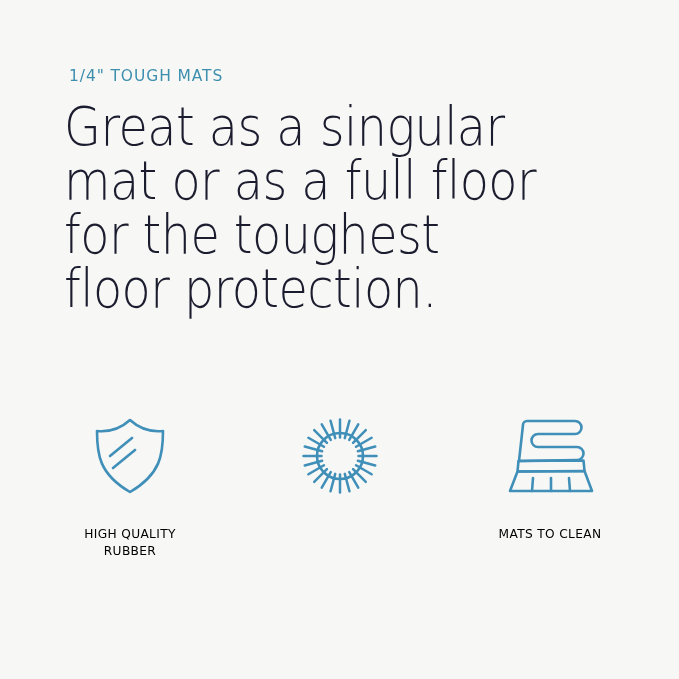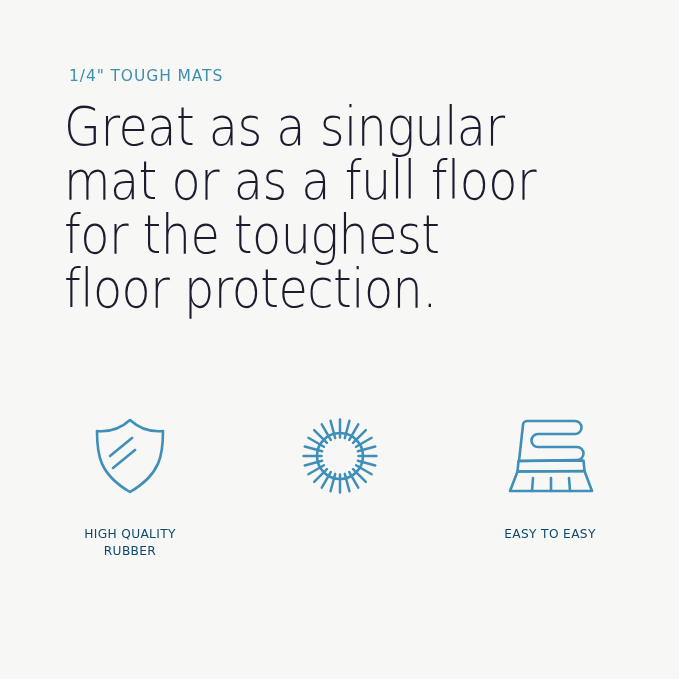--- a/index.html
+++ b/index.html
@@ -78,21 +78,21 @@
     align-items: center;
     justify-content: center;
   }
   .feature-label {
     margin-top: 22px;
     font-family: "DejaVu Sans", sans-serif;
     font-size: 12.2px;
     font-weight: 400;
     letter-spacing: 0.35px;
     line-height: 16.5px;
-    color: #0c4a6e;
+    color: #000000;
     text-align: center;
     white-space: pre-line;
   }
   svg { display: block; }
 </style>
 </head>
 <body>
 
 <div class="banner">
 
@@ -165,17 +165,17 @@
             <path d="M15.5 45 L80.5 44.5 L81.5 55 L14.5 55.5 Z"></path>
 
             <path d="M14.5 55.5 L81.5 55 L89 75 L7 75 Z"></path>
 
             <line x1="30" y1="62" x2="29" y2="75"></line>
             <line x1="48" y1="62" x2="48" y2="75"></line>
             <line x1="66" y1="62" x2="67" y2="75"></line>
           </g>
         </svg>
       </div>
-      <div class="feature-label">EASY TO EASY</div>
+      <div class="feature-label">MATS TO CLEAN</div>
     </div>
 
   </div>
 </div>
 
 </body></html>

